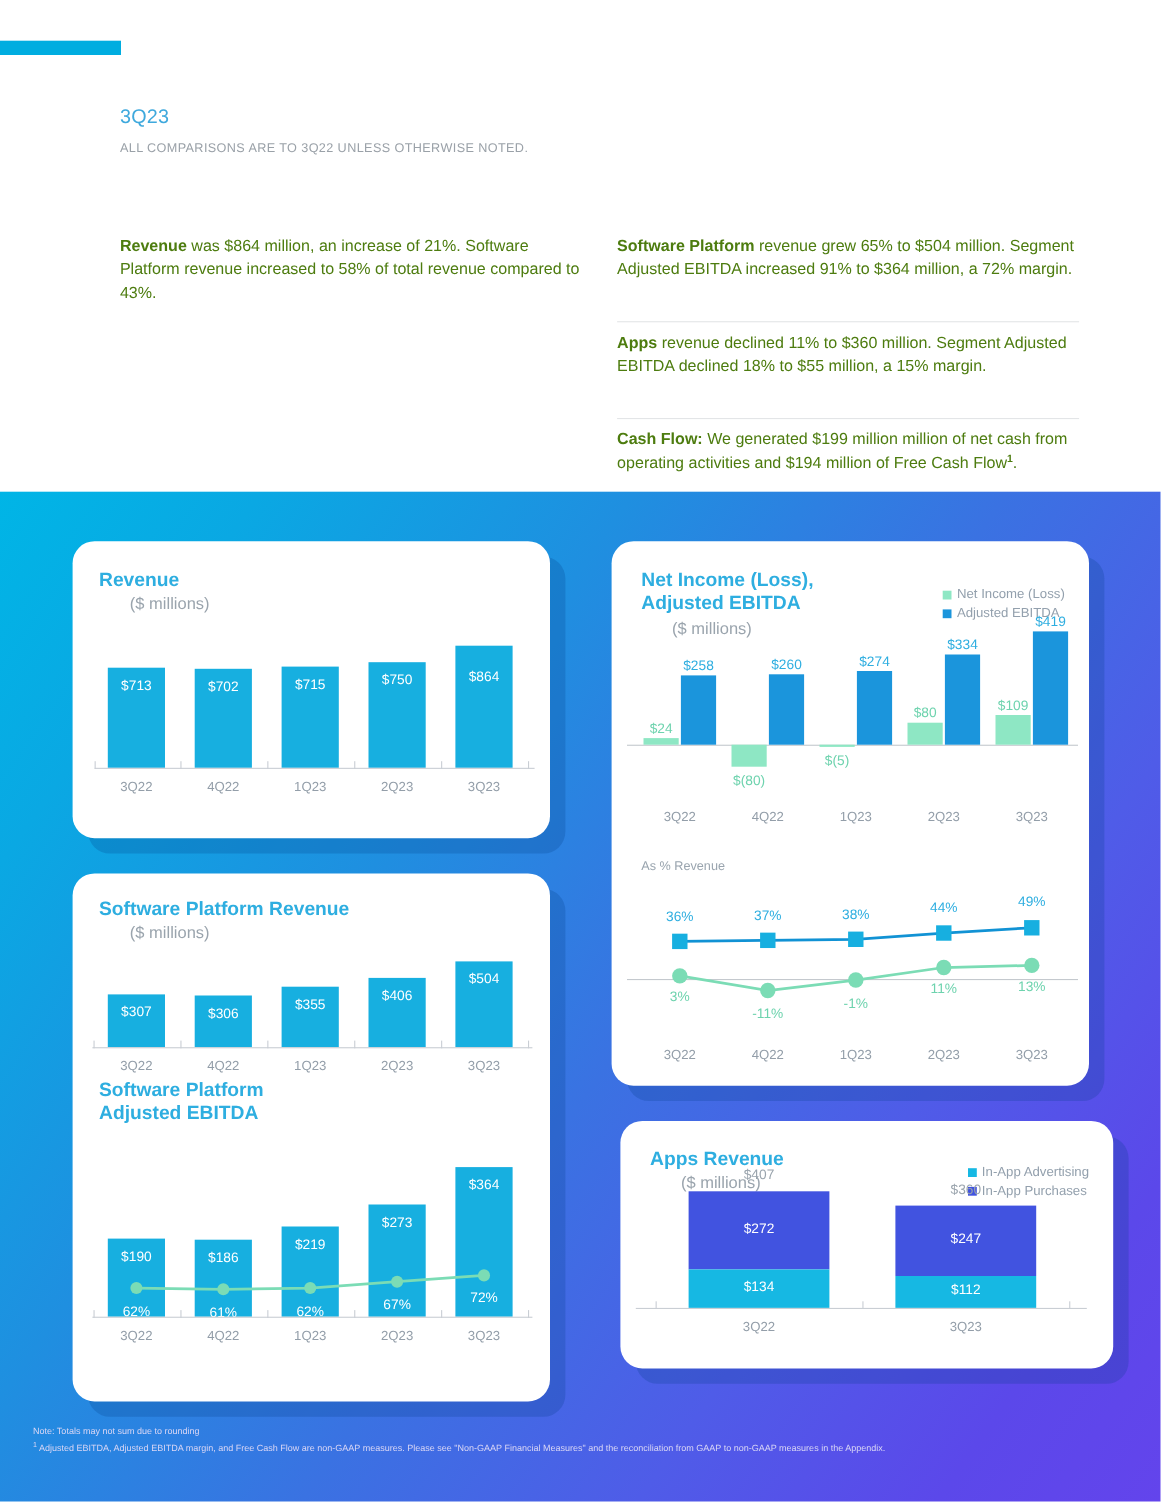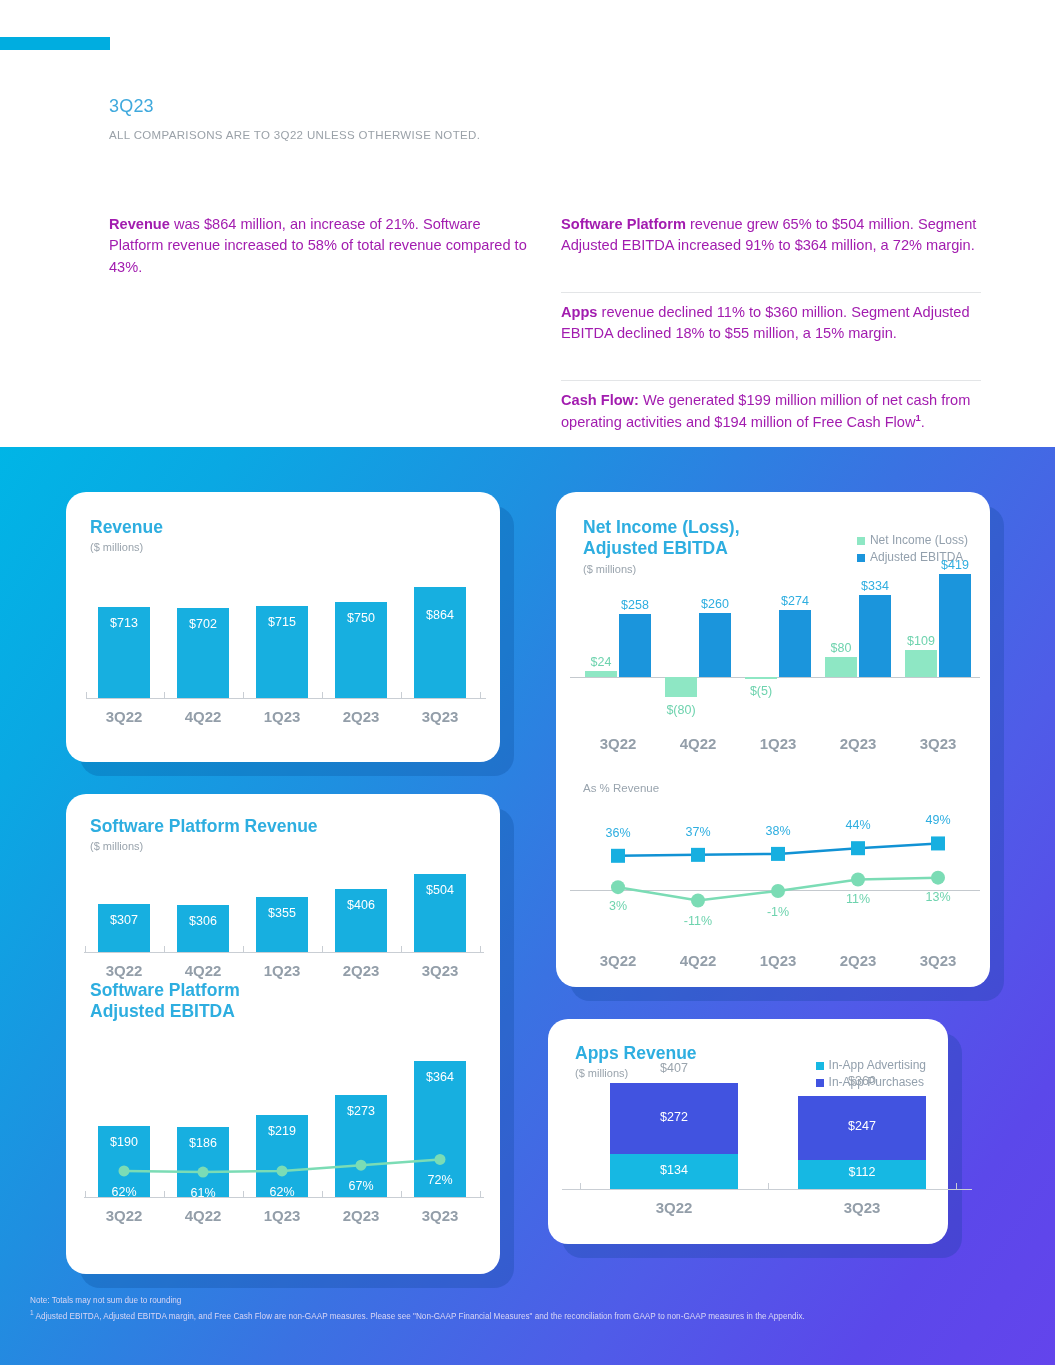--- a/index.html
+++ b/index.html
@@ -30,21 +30,21 @@
     margin-top: 12px; font-size: 11.5px; color: #9aa1a8;
     letter-spacing: .35px;
   }
 
   .highlights {
     position: absolute; left: 109px; top: 205px;
     width: 872px; display: flex; gap: 32px;
   }
   .hl-col { width: 420px; display: flex; flex-direction: column; }
   .hl-block {
-    font-size: 14.6px; line-height: 1.47; color: #a21caf;
+    font-size: 14.6px; line-height: 1.47; color: #4d7c0f;
     padding: 9px 0 14px 0;
     border-bottom: 1px solid #e3e5e7;
   }
   .hl-block:last-child { border-bottom: none; }
   .hl-block.tall { min-height: 88px; }
   .hl-block b { font-weight: bold; }
   .hl-block sup { font-size: 9.5px; vertical-align: super; font-weight: bold;}
 
   
   .gradient-panel {
@@ -72,39 +72,39 @@
     position: relative;
     width: 100%; height: 100%;
     background: #ffffff;
     border-radius: 20px;
   }
 
   .card-title {
     color: #2EAEE0; font-size: 17.5px; font-weight: bold;
     line-height: 1.22;
   }
-  .card-units { color: #9aa4ad; font-size: 11px; margin-top: 3px; }
+  .card-units { color: #9aa4ad; font-size: 15px; margin-top: 3px; margin-left: 28px; }
 
   .legend {
     position: absolute; right: 22px; font-size: 12px; color: #93a0ad;
     line-height: 1.42; text-align: center; margin-top: 16px;
   }
   .legend .row { display: flex; align-items: center; gap: 5px; }
   .legend .sw { width: 8px; height: 8px; display: inline-block; }
 
   
   .axis {
     position: absolute; height: 1px; background: #c9ced4;
   }
   .tick {
     position: absolute; width: 1px; height: 7px; background: #c9ced4;
   }
   .xlabel {
-    position: absolute; font-size: 15px; color: #939ea9;
-    text-align: center; transform: translateX(-50%); font-weight: bold;
+    position: absolute; font-size: 12px; color: #939ea9;
+    text-align: center; transform: translateX(-50%);
   }
   .zeroline { position: absolute; height: 1px; background: #c4c9ce; }
 
   .bar { position: absolute; }
   .bar-cyan { background: #17AFE0; }
   .bar-mint { background: #8EE7C4; }
   .bar-blue { background: #1B95DC; }
   .bar-indigo { background: #4153E0; }
   .bar-lightcyan { background: #16B8E3; }
 
@@ -352,21 +352,21 @@
           <div class="vlabel mint" style="left:368px; top:67.65px;">13%</div>
           <div class="xlabel" style="left:48px; top:130px;">3Q22</div>
           <div class="xlabel" style="left:128px; top:130px;">4Q22</div>
           <div class="xlabel" style="left:208px; top:130px;">1Q23</div>
           <div class="xlabel" style="left:288px; top:130px;">2Q23</div>
           <div class="xlabel" style="left:368px; top:130px;">3Q23</div>
         </div>
     </div>
   </div>
 
-  <div class="card-wrap" style="left:548px; top:572px; width:400px; height:225px;">
+  <div class="card-wrap" style="left:564px; top:572px; width:448px; height:225px;">
     <div class="card-shadow"></div>
     <div class="card">
       <div style="position:absolute; left:27px; top:24px;">
         <div class="card-title">Apps Revenue</div>
         <div class="card-units">($ millions)</div>
       </div>
 
       <div class="legend" style="top:22px;">
         <div class="row">
           <span class="sw" style="background:#16B8E3"></span>

